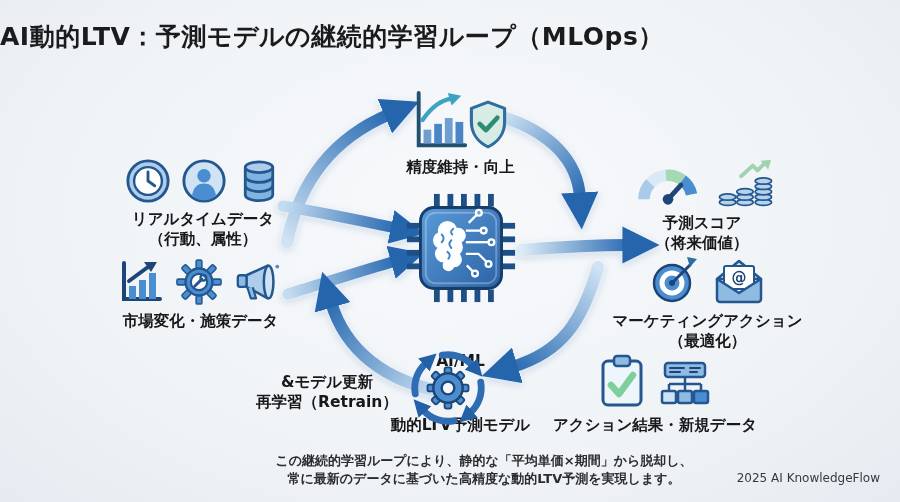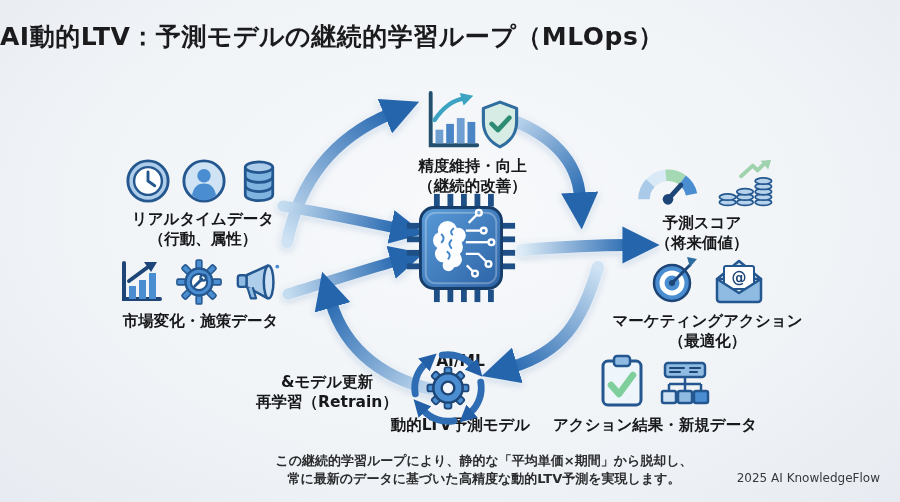--- a/index.html
+++ b/index.html
@@ -70,38 +70,37 @@
     </defs>
     <path class="flow" d="M287,242 C300,180 333,138 390,114" stroke="url(#ga)" stroke-width="12" marker-end="url(#ah)"></path>
     <path class="flow" d="M500,116 C552,132 578,162 580,198" stroke="url(#gb)" stroke-width="12" marker-end="url(#ah)"></path>
     <path class="flow" d="M283,206 C330,214 362,221 396,228" stroke="url(#gc)" stroke-width="11" marker-end="url(#ah)"></path>
     <path class="flow" d="M288,294 C325,283 360,271 396,261" stroke="url(#gd)" stroke-width="11" marker-end="url(#ah)"></path>
     <path class="flow" d="M522,250 C560,247 600,245 628,245" stroke="url(#ge)" stroke-width="12" marker-end="url(#ah)"></path>
     <path class="flow" d="M598,267 C582,322 562,352 512,367" stroke="url(#gf)" stroke-width="12" marker-end="url(#ah)"></path>
     <path class="flow" d="M445,392 C385,382 345,350 331,302" stroke="url(#gg)" stroke-width="12" marker-end="url(#ah)"></path>
   </svg>
 
-  <div class="node" style="left:380px;top:88px;width:185px;font-family:Liberation Mono, monospace;">
+  <div class="node" style="left:368px;top:88px;width:185px;">
     <div class="icons">
       <svg width="62" height="64" viewBox="0 0 64 64">
         <path d="M10 4 V58 H58" stroke="#22506e" stroke-width="4" fill="none" stroke-linecap="round"></path>
         <rect x="15" y="42" width="8" height="14" fill="#6f9fd0"></rect>
         <rect x="26" y="36" width="8" height="20" fill="#4a86c6"></rect>
         <rect x="37" y="30" width="8" height="26" fill="#6f9fd0"></rect>
         <rect x="48" y="34" width="8" height="22" fill="#4a86c6"></rect>
         <path d="M14 32 Q28 12 44 10" stroke="#3da3c2" stroke-width="4.5" fill="none" stroke-linecap="round"></path>
         <polygon points="40,4 54,7 44,17" fill="#3da3c2"></polygon>
       </svg>
       <svg width="50" height="54" viewBox="0 0 48 52" style="margin-left:-18px;">
         <path d="M24 4 L40 10 V23 C40 34 33.5 42.5 24 47 C14.5 42.5 8 34 8 23 V10 Z" fill="#d8ece6" stroke="#2f6d9e" stroke-width="3" stroke-linejoin="round"></path>
         <path d="M16 25 L22 31 L33 19" stroke="#2e8b74" stroke-width="4.5" fill="none" stroke-linecap="round" stroke-linejoin="round"></path>
       </svg>
     </div>
     <div class="nl">精度維持・向上</div>
-    <div class="nl">（継続的改善）</div>
   </div>
 
   <div class="node" style="left:108px;top:158px;width:190px;">
     <div class="icons">
       <svg width="46" height="46" viewBox="0 0 48 48">
         <circle cx="24" cy="24" r="21" fill="#aecdea" stroke="#24578f" stroke-width="3"></circle>
         <circle cx="24" cy="24" r="14.5" fill="#ffffff" stroke="#24578f" stroke-width="2.5"></circle>
         <path d="M24 14.5 V24 L31 29" stroke="#24578f" stroke-width="3" fill="none" stroke-linecap="round"></path>
       </svg>
       <svg width="46" height="46" viewBox="0 0 48 48">

